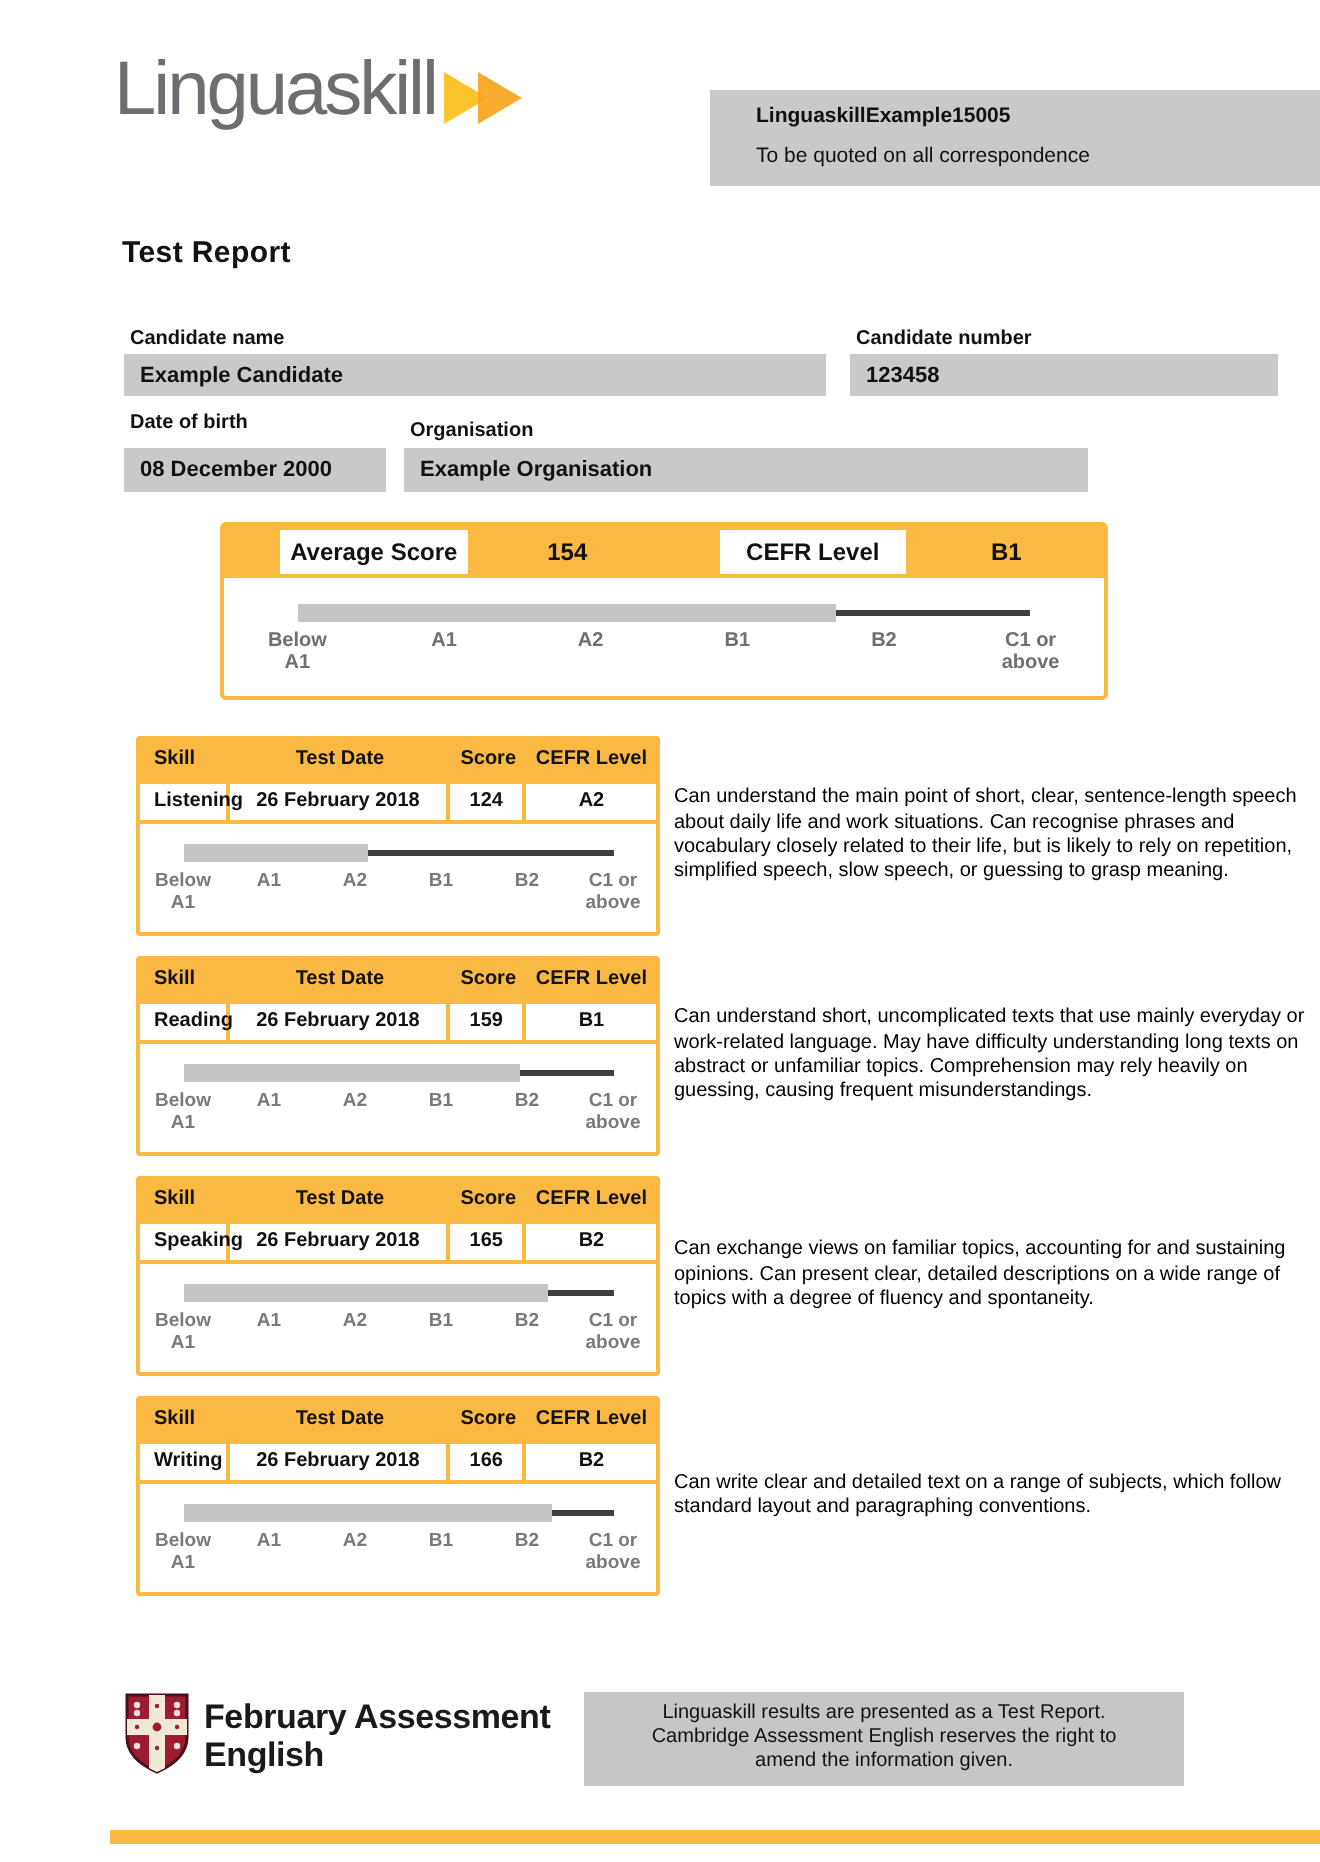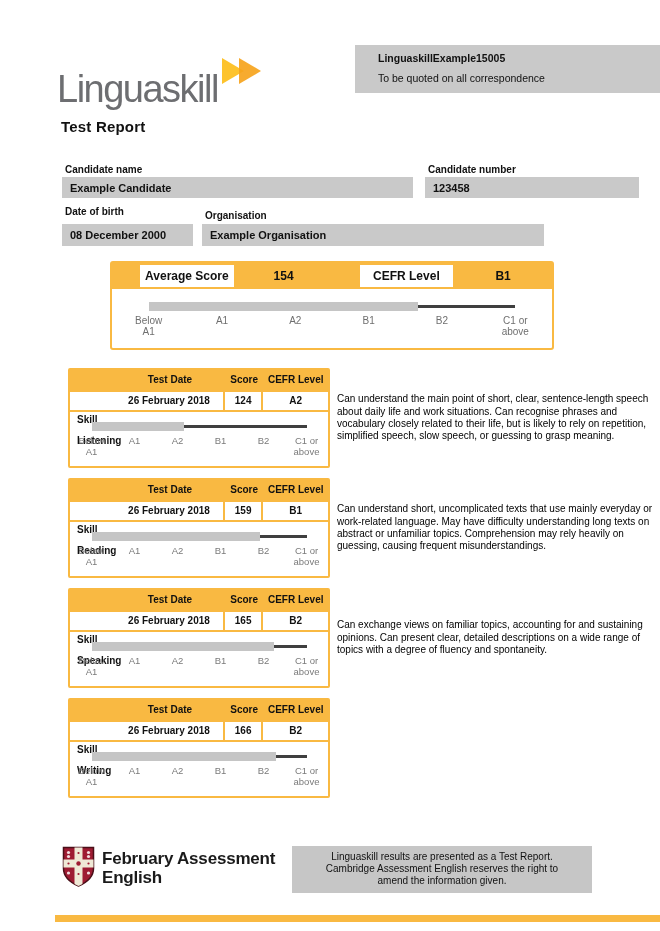--- a/index.html
+++ b/index.html
@@ -5,21 +5,21 @@
   * { margin:0; padding:0; box-sizing:border-box; }
   html,body { background:#fff; }
   body {
     width:660px; height:931px; position:relative; overflow:hidden;
     font-family:"Liberation Sans", sans-serif; color:#111;
   }
   .abs { position:absolute; }
 
   
   .logo { left:57px; top:24px; display:flex; align-items:center; }
-  .logo-text { font-size:38px; letter-spacing:-1.5px; color:#6D6E71;margin-top:44px; }
+  .logo-text { font-size:38px; letter-spacing:-1.5px; color:#6D6E71; }
   .logo-arrows { margin-left:2px; margin-top:6px; }
 
   .ref-label { left:360px; top:28px; font-size:10.5px; font-weight:bold;margin-top:45px; }
   .ref-box { left:355px; top:45px; width:312px; height:48px;
              background:#C9C9C9; padding:7px 23px; }
   .ref-value { font-size:10.5px; font-weight:bold; }
   .ref-note  { font-size:10.5px; margin-top:8px; }
 
   
   .title { left:61px; top:118px; font-size:15px; font-weight:bold; letter-spacing:.2px; }
@@ -43,38 +43,38 @@
   .sum-header { display:flex; background:#F9B942; padding:2px; gap:3px; height:26px; }
   .sum-cell { flex:1; text-align:center; font-size:12px; font-weight:bold;
               line-height:22px; color:#111; }
   .sum-cell.white { background:#fff;margin-left:26px; }
 
   
   .scale { padding-top:13px; }
   .scale-track { position:relative; margin:0 auto; width:calc(100% - 100%/6); height:9px; }
   .scale-line  { position:absolute; left:0; right:0; top:3px; height:3px; background:#3F3F3F; }
   .scale-fill  { position:absolute; left:0; top:0; height:9px; background:#C5C5C5; }
-  .scale-labels { display:flex; margin-top:5px; }
+  .scale-labels { display:flex; margin-top:5px;font-weight:bold; }
   .scale-label { flex:1; text-align:center; font-size:9.5px; line-height:10.5px;
                  color:#7A7A7A; white-space:pre-line; }
   .summary .scale-label { font-size:10px; color:#6F6F6F; }
 
   
   .skills { left:68px; top:368px; width:587px; }
   .skill-section { display:flex; align-items:center; margin-bottom:10px; }
   .skill-box { width:262px; height:100px; flex:none;
                border:2px solid #F9B942; border-radius:2px; background:#fff; }
   .skill-header { display:flex; background:#F9B942; height:20px; }
   .skill-header .hc { font-size:10px; font-weight:bold; line-height:20px; text-align:center; }
   .skill-row { display:flex; height:22px;
                border-top:2.5px solid #F9B942; border-bottom:2.5px solid #F9B942; }
   .skill-row .dc { font-size:10px; font-weight:bold; line-height:17px; text-align:center;
                    border-right:2.5px solid #F9B942; }
   .skill-row .dc:last-child { border-right:none; }
-  .c1 { width:17.5%; text-align:left !important; padding-left:7px;margin-top:40px; }
+  .c1 { width:17.5%; text-align:left !important; padding-left:7px; }
   .c2 { width:42.5%; }
   .c3 { width:15%; }
   .c4 { width:25%; }
   .skill-box .scale { padding-top:10px; }
   .skill-desc { margin-left:7px; width:318px; font-size:10px; line-height:12.4px; color:#000; }
 
   
   .crest { left:62px; top:846px; }
   .brand { left:102px; top:849px; font-size:17px; font-weight:bold; line-height:19px;
            letter-spacing:-.2px; color:#1a1a1a; }
@@ -265,20 +265,21 @@
 A1</span>
             <span class="scale-label">A1</span>
             <span class="scale-label">A2</span>
             <span class="scale-label">B1</span>
             <span class="scale-label">B2</span>
             <span class="scale-label">C1 or
 above</span>
           </div>
       </div>
     </div>
+    <div class="skill-desc">Can write clear and detailed text on a range of subjects, which follow standard layout and paragraphing conventions.</div>
   </div>
 </div>
 
 <svg class="abs crest" width="33" height="42" viewBox="0 0 33 42">
   <defs>
     <clipPath id="shieldClip">
       <path d="M1.5 1.5 h30 v21 q0 11 -15 17.5 q-15 -6.5 -15 -17.5 z"></path>
     </clipPath>
   </defs>
   <path d="M1.5 1.5 h30 v21 q0 11 -15 17.5 q-15 -6.5 -15 -17.5 z" fill="#9E1B32" stroke="#4a0f18" stroke-width="1.5"></path>

